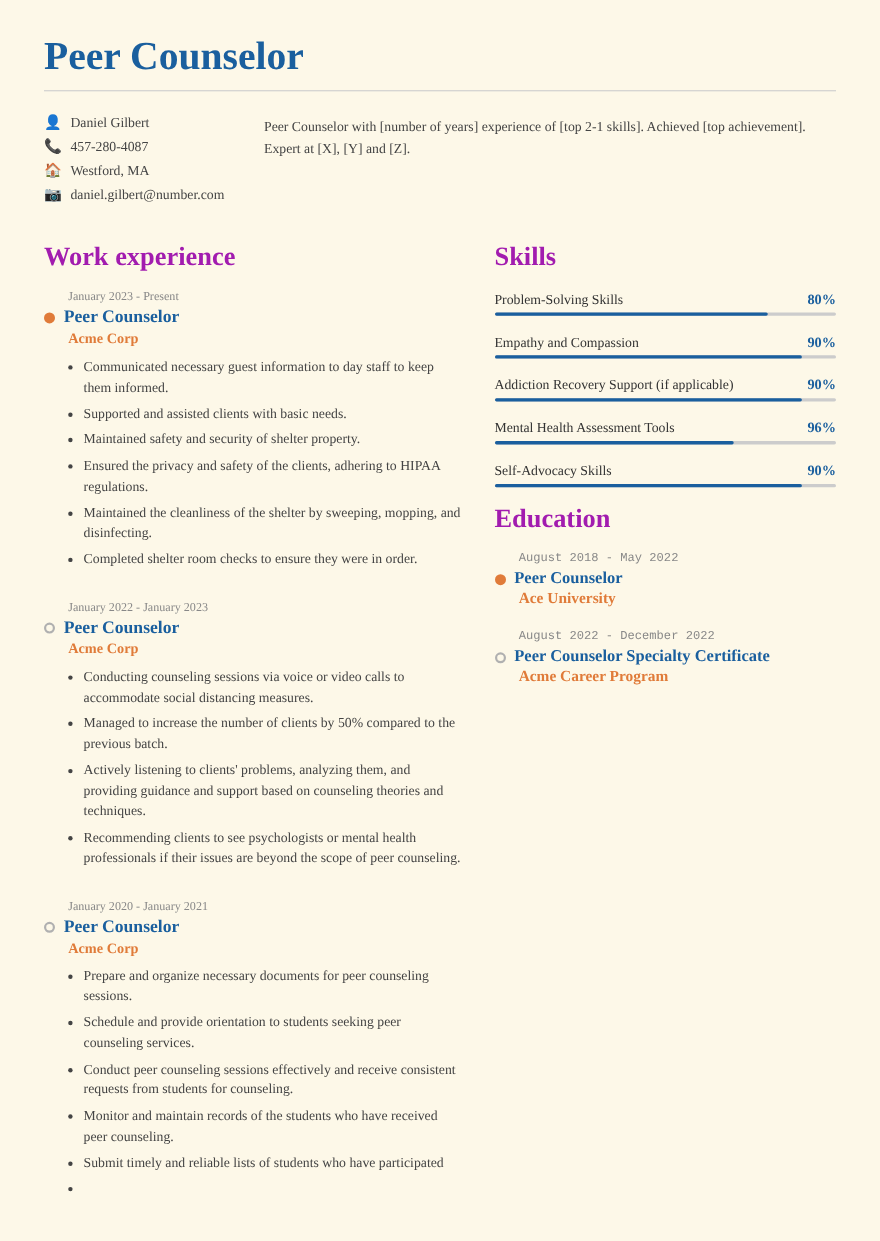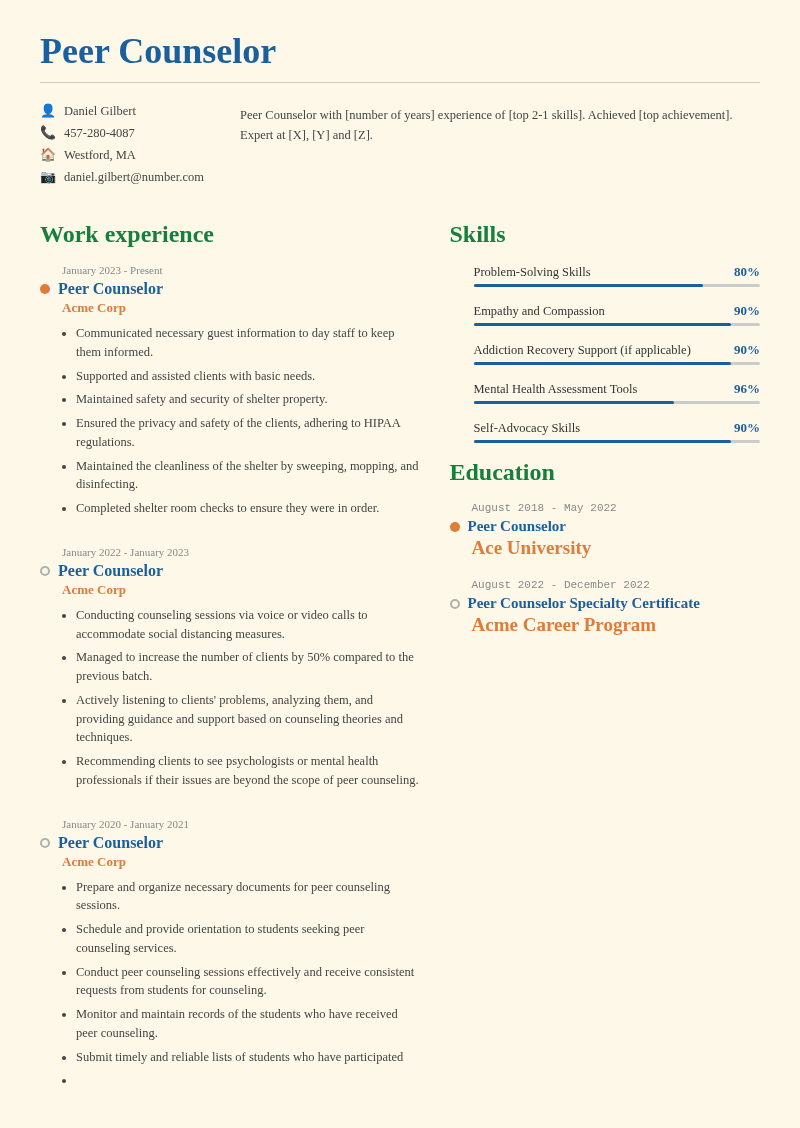--- a/index.html
+++ b/index.html
@@ -62,21 +62,21 @@
     }
     .left-column {
       flex: 1.1;
     }
     .right-column {
       flex: 0.9;
     }
     .section-title {
       font-size: 24px;
       font-weight: bold;
-      color: #15803d;
+      color: #a21caf;
       margin-bottom: 16px;
     }
     .job-entry {
       margin-bottom: 28px;
       position: relative;
     }
     .job-date {
       font-size: 11px;
       color: #888;
       margin-bottom: 4px;
@@ -119,21 +119,20 @@
     }
     .job-bullets li {
       margin-bottom: 5px;
       font-size: 12.5px;
       color: #444;
       line-height: 1.5;
     }
     
     .skill-item {
       margin-bottom: 16px;
-      margin-left: 24px;
     }
     .skill-header {
       display: flex;
       justify-content: space-between;
       align-items: center;
       margin-bottom: 4px;
     }
     .skill-name {
       font-size: 12.5px;
       color: #333;
@@ -169,21 +168,21 @@
       align-items: center;
       gap: 8px;
       margin-bottom: 2px;
     }
     .edu-title {
       font-size: 15px;
       font-weight: bold;
       color: #1a5f9e;
     }
     .edu-institution {
-      font-size: 19px;
+      font-size: 14px;
       font-weight: bold;
       color: #e07b39;
       padding-left: 22px;
     }
   </style>
 </head>
 <body>
 
 <div class="page">
 

